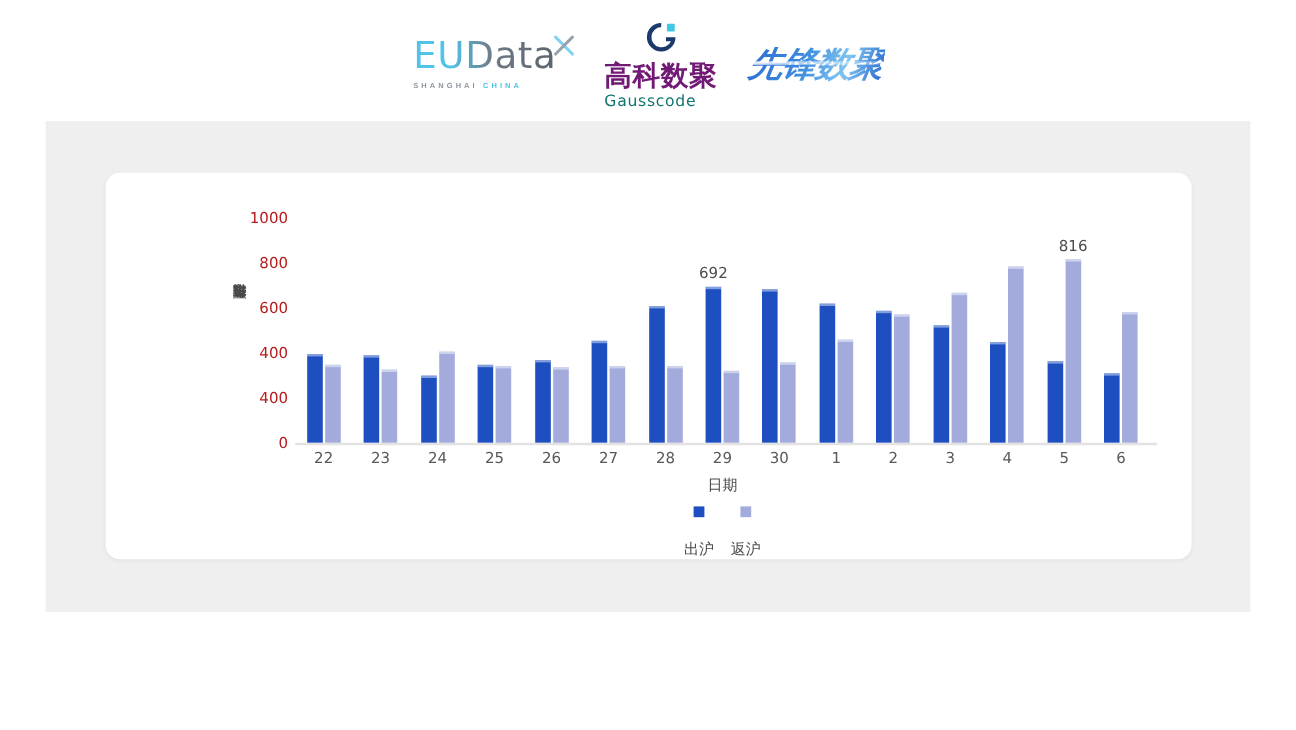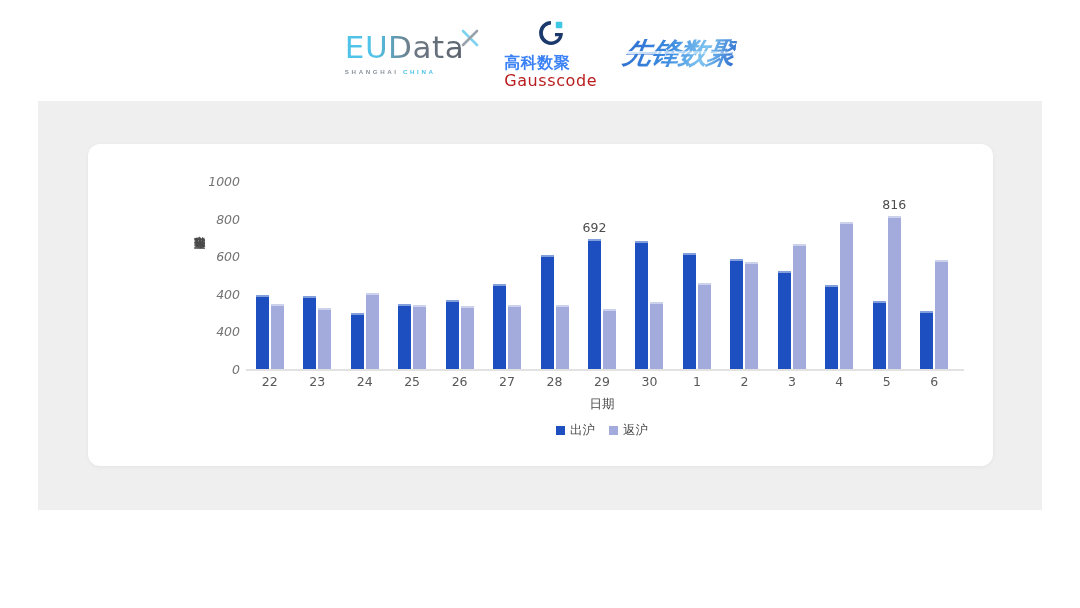--- a/index.html
+++ b/index.html
@@ -34,25 +34,25 @@
   .evdata .sub i { color: #4fc3e8; font-style: normal; }
   .evdata .xmark {
     position: absolute; right: -2px; top: -4px; width: 20px; height: 20px;
   }
 
   
   .gauss { display: flex; align-items: center; gap: 7px; }
   .gauss .mark { width: 30px; height: 30px; position: relative; flex: none; }
   .gauss .txt { display: flex; flex-direction: column; line-height: 1; }
   .gauss .cn {
-    font-size: 16px; font-weight: 700; color: #3b82f6; letter-spacing: .5px;
+    font-size: 23px; font-weight: 700; color: #701a75; letter-spacing: .5px;
     font-family: "DejaVu Sans", sans-serif;
   }
   .gauss .en {
-    font-size: 16px; color: #b91c1c; letter-spacing: .6px; margin-top: 2px;
+    font-size: 13px; color: #0f766e; letter-spacing: .6px; margin-top: 2px;
     font-family: "DejaVu Sans", sans-serif;
   }
 
   
   .xianfeng {
     font-size: 29px; font-weight: 700; font-style: italic; letter-spacing: -1px;
     font-family: "DejaVu Sans", sans-serif;
     background: linear-gradient(100deg,#2f6fd0 0%,#3d8be0 40%,#7fc4f0 72%,#2f6fd0 100%);
     -webkit-background-clip: text; background-clip: text; color: transparent;
     transform: skewX(-9deg); line-height: 1;
@@ -83,24 +83,23 @@
     position: absolute; left: 104px; top: 40px; width: 16px; height: 148px;
     writing-mode: vertical-rl; transform: rotate(180deg);
     font-size: 11.5px; color: #4a4a4a; letter-spacing: 0px;
     display: flex; align-items: center; justify-content: center;
     font-family: "DejaVu Sans", sans-serif; white-space: nowrap;
   }
   .y-ticks {
     position: absolute; left: 108px; top: 30px; width: 44px; height: 195px;
   }
   .y-tick {
-    position: absolute; right: 0; font-size: 12.5px; color: #737373;
+    position: absolute; right: 0; font-size: 12.5px; color: #b91c1c;
     transform: translateY(-50%); text-align: center;
     font-family: "DejaVu Sans", sans-serif;
-    font-style: italic;
   }
 
   .plot {
     position: absolute; left: 158px; top: 37px; width: 712px; height: 188px;
   }
   .baseline {
     position: absolute; left: 158px; top: 225px; width: 718px; height: 2px;
     background: #e2e2e2;
   }
   .col {
@@ -124,21 +123,21 @@
   }
   .x-axis-title {
     position: absolute; left: 158px; top: 252px; width: 712px; text-align: center;
     font-size: 12.5px; color: #4a4a4a; font-family: "DejaVu Sans", sans-serif;
   }
 
   .legend {
     position: absolute; left: 158px; top: 278px; width: 712px;
     display: flex; align-items: center; justify-content: center; gap: 14px;
   }
-  .legend-item { display: flex; align-items: center; gap: 5px; }
+  .legend-item { display: flex; align-items: center; gap: 19px; flex-direction: column; }
   .legend-swatch { width: 9px; height: 9px; }
   .legend-swatch.out  { background: #1d4fc0; }
   .legend-swatch.back { background: #a3abdd; }
   .legend-label {
     font-size: 12.5px; color: #4a4a4a; font-family: "DejaVu Sans", sans-serif;
   }
 
   
   .footer {
     position: absolute; left: 0; top: 528px; width: 1080px; text-align: center;

